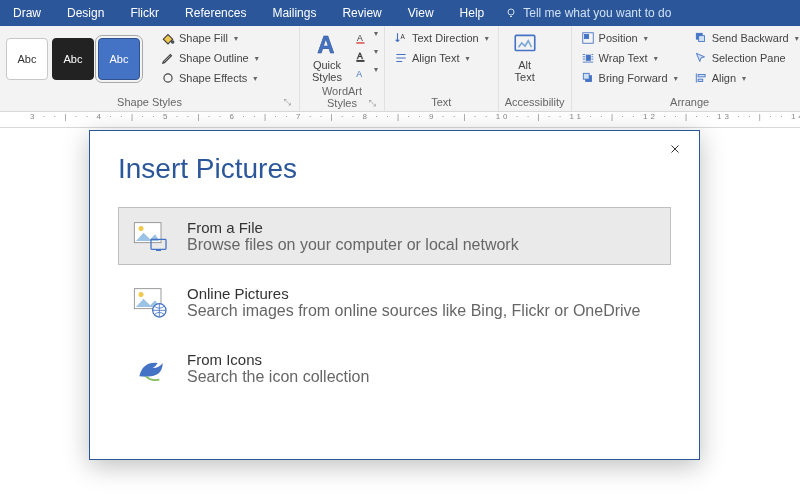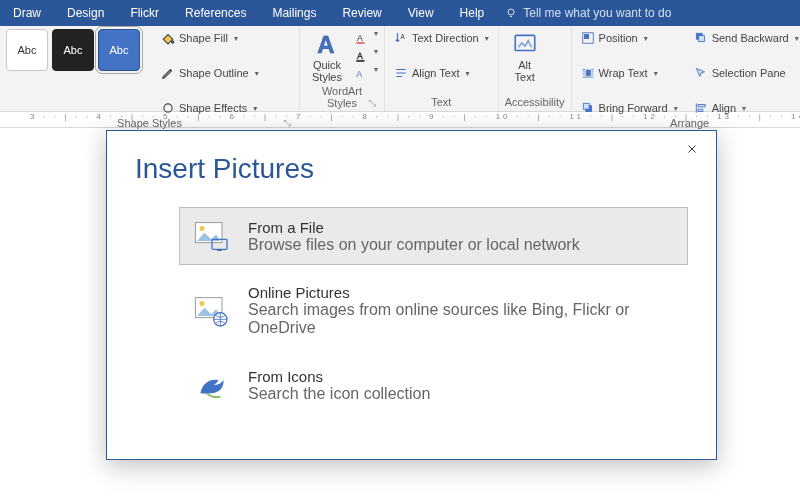--- a/index.html
+++ b/index.html
@@ -12,44 +12,44 @@
 .menubar .tell { display: flex; align-items: center; margin-left: 8px; gap: 6px; color: #cfe0f4; }
 .menubar .bulb { width: 12px; height: 12px; }
 
 
 .ribbon { background: #f3f3f3; border-bottom: 1px solid #d9d9d9; height: 86px; display: flex; font-size: 11px; color: #444; }
 .group { border-right: 1px solid #e1e1e1; padding: 3px 6px 1px; display: flex; flex-direction: column; justify-content: space-between; }
 .group-body { display: flex; align-items: flex-start; gap: 4px; }
 .group-label { text-align: center; font-size: 11px; color: #666; padding-bottom: 2px; position: relative; }
 .group-label .launcher { position: absolute; right: 2px; bottom: 2px; font-size: 9px; color: #888; }
 
-.style-thumb { width: 42px; height: 42px; border: 1px solid #c7c7c7; border-radius: 4px; background: #fff; display: flex; align-items: center; justify-content: center; font-size: 11px; color: #333; }
+.style-thumb { width: 42px; height: 42px; border: 1px solid #c7c7c7; border-radius: 4px; background: #fff; display: flex; align-items: center; justify-content: center; font-size: 11px; color: #333; margin-top: 9px; }
 .style-thumb.black { background: #222; color: #fff; border-color: #222; }
 .style-thumb.blue { background: #4472c4; color: #fff; border-color: #2f528f; }
 .style-thumb.blue.selected { outline: 1px solid #a8a8a8; outline-offset: 2px; }
 
-.vbtns { display: flex; flex-direction: column; gap: 17px; }
+.vbtns { display: flex; flex-direction: column; gap: 2px; }
 .rbtn { display: flex; align-items: center; gap: 4px; padding: 2px 3px; white-space: nowrap; cursor: pointer; }
 .rbtn svg { flex-shrink: 0; }
 .drop { font-size: 8px; color: #666; margin-left: 2px; }
 
 .big { display: flex; flex-direction: column; align-items: center; gap: 2px; padding: 2px 6px; cursor: pointer; }
 .big .biglabel { font-size: 11px; text-align: center; line-height: 1.1; }
 
 .mini-row { display: flex; gap: 2px; }
 .mini { width: 18px; height: 18px; border: 1px solid transparent; display: flex; align-items: center; justify-content: center; cursor: pointer; }
 
 
 .ruler { height: 16px; background: #fff; border-bottom: 1px solid #d8d8d8; font-size: 8px; color: #888; padding-left: 30px; letter-spacing: 3px; overflow: hidden; white-space: nowrap; }
 
 
-.dialog { position: absolute; left: 106px; top: 130px; width: 611px; height: 330px; background: #fff; border: 1px solid #2b579a; box-shadow: 0 6px 24px rgba(0,0,0,0.25); }
+.dialog { position: absolute; left: 89px; top: 130px; width: 611px; height: 330px; background: #fff; border: 1px solid #2b579a; box-shadow: 0 6px 24px rgba(0,0,0,0.25); }
 .dialog .close { position: absolute; top: 6px; right: 10px; font-size: 16px; color: #444; cursor: pointer; padding: 4px 8px; }
 .dialog h1 { font-weight: 300; font-size: 28px; color: #2b579a; padding: 22px 28px 18px; }
-.options { padding: 4px 28px; margin-left: 44px; }
+.options { padding: 4px 28px; }
 .opt { display: flex; gap: 16px; padding: 10px 12px; margin-bottom: 8px; align-items: center; cursor: pointer; border: 1px solid transparent; }
 .opt.selected { background: #eaeaea; border: 1px solid #bfbfbf; }
 .opt .icon { width: 40px; height: 36px; flex-shrink: 0; }
 .opt .title { font-size: 15px; color: #333; }
 .opt .sub { font-size: 16px; color: #666; }
 </style>
 </head>
 <body>
 
 <div class="menubar">

